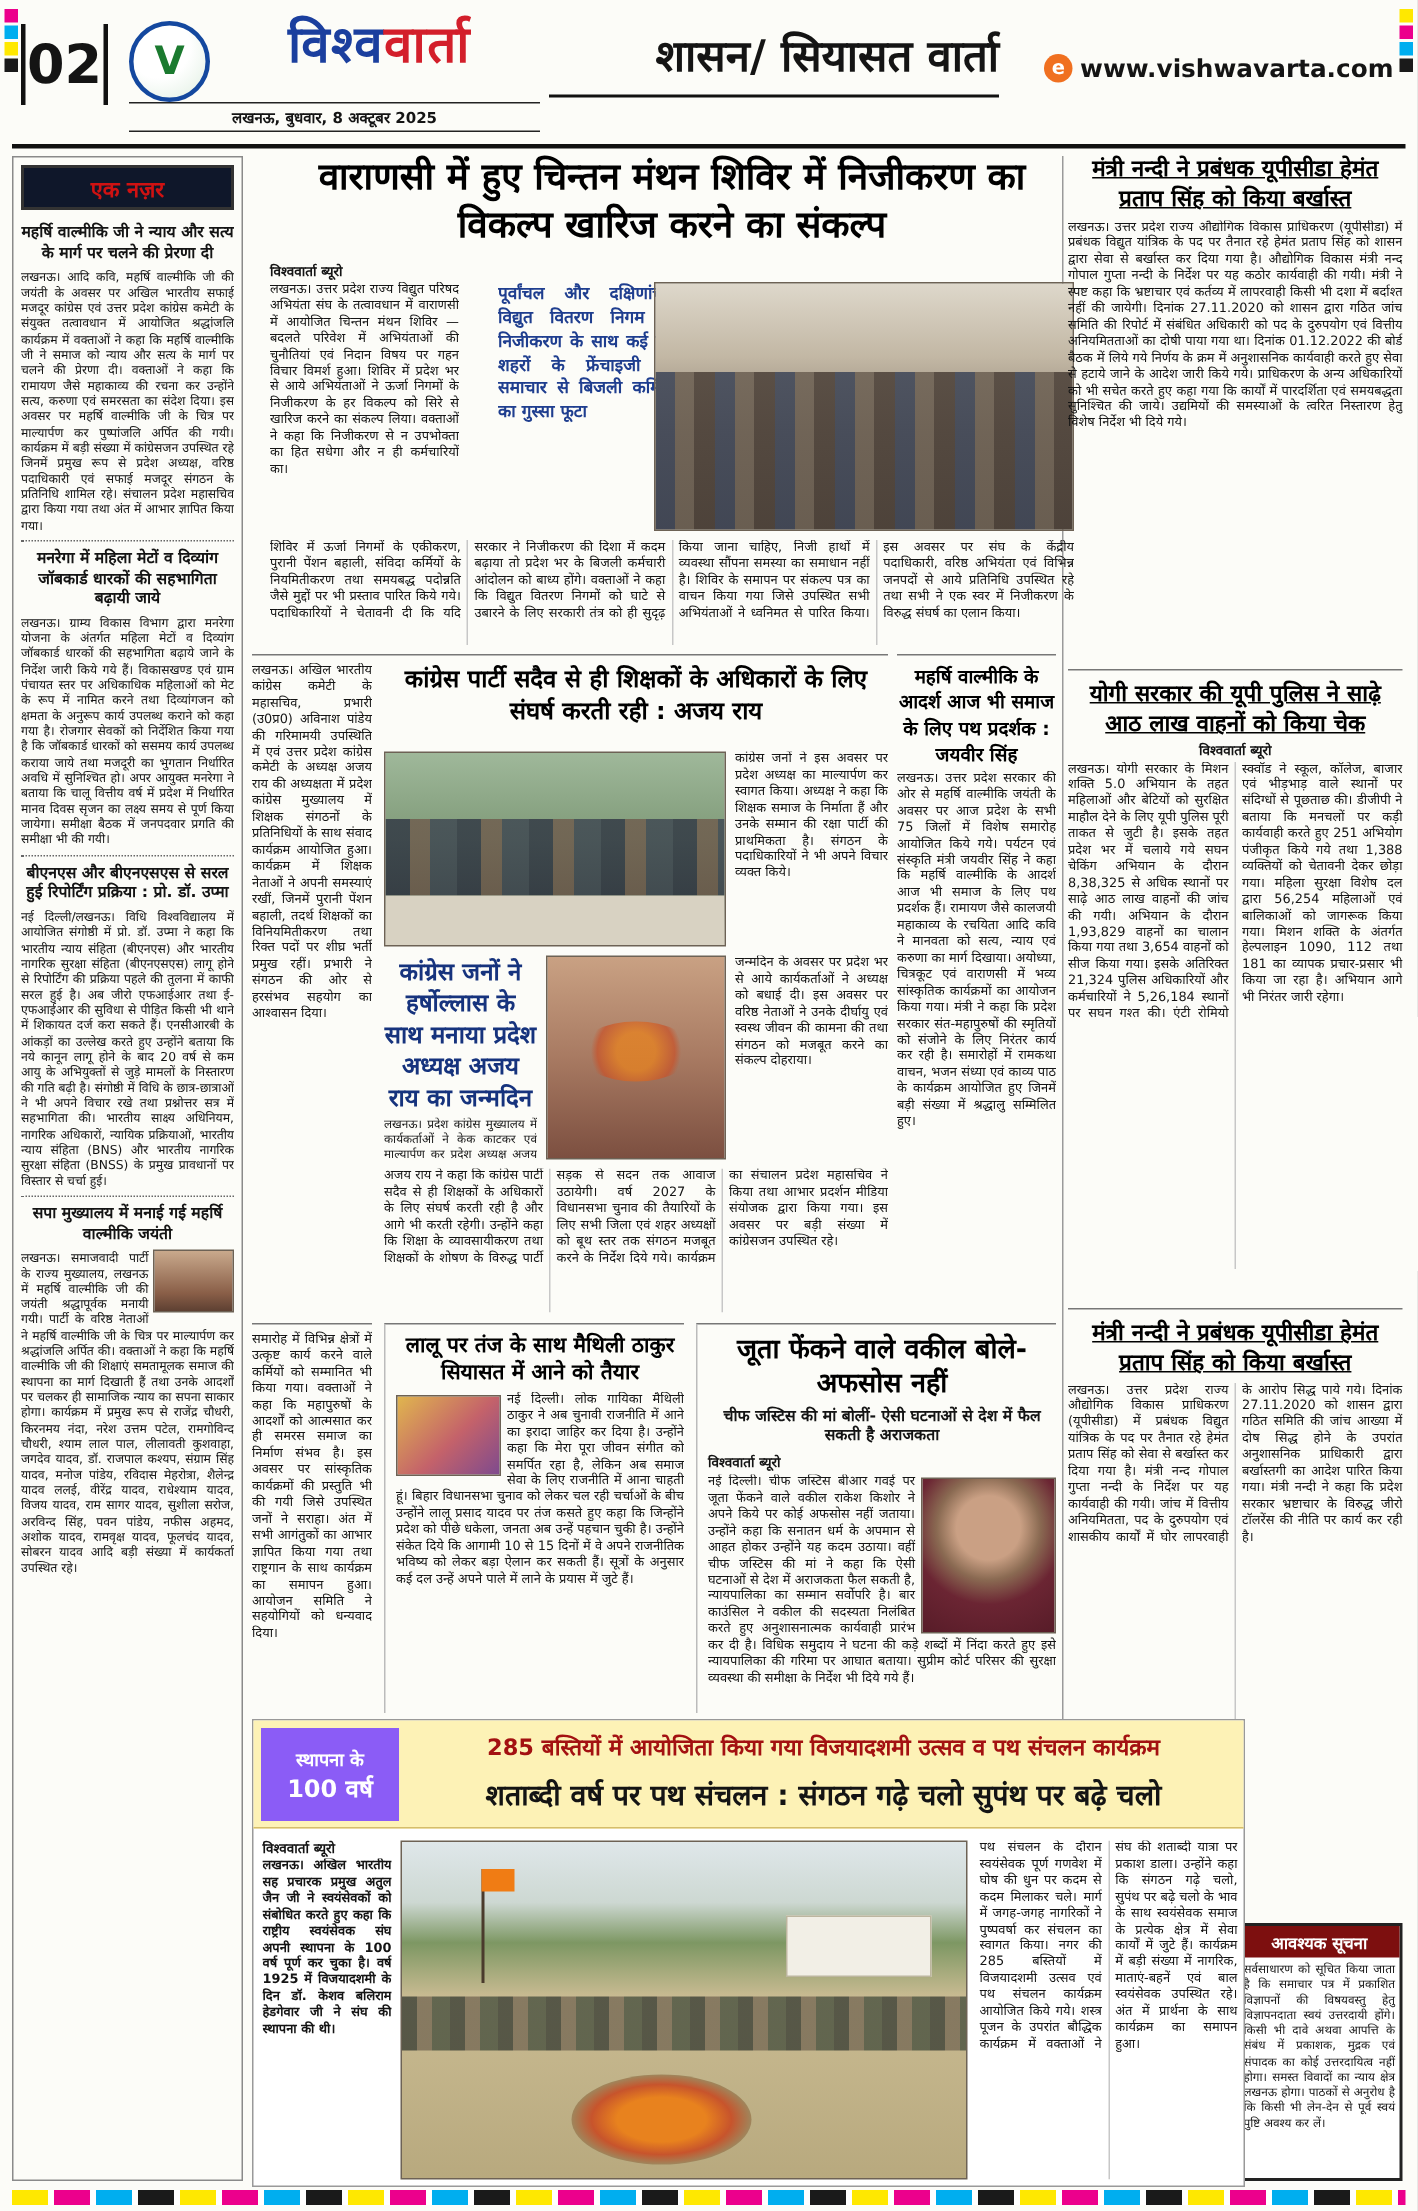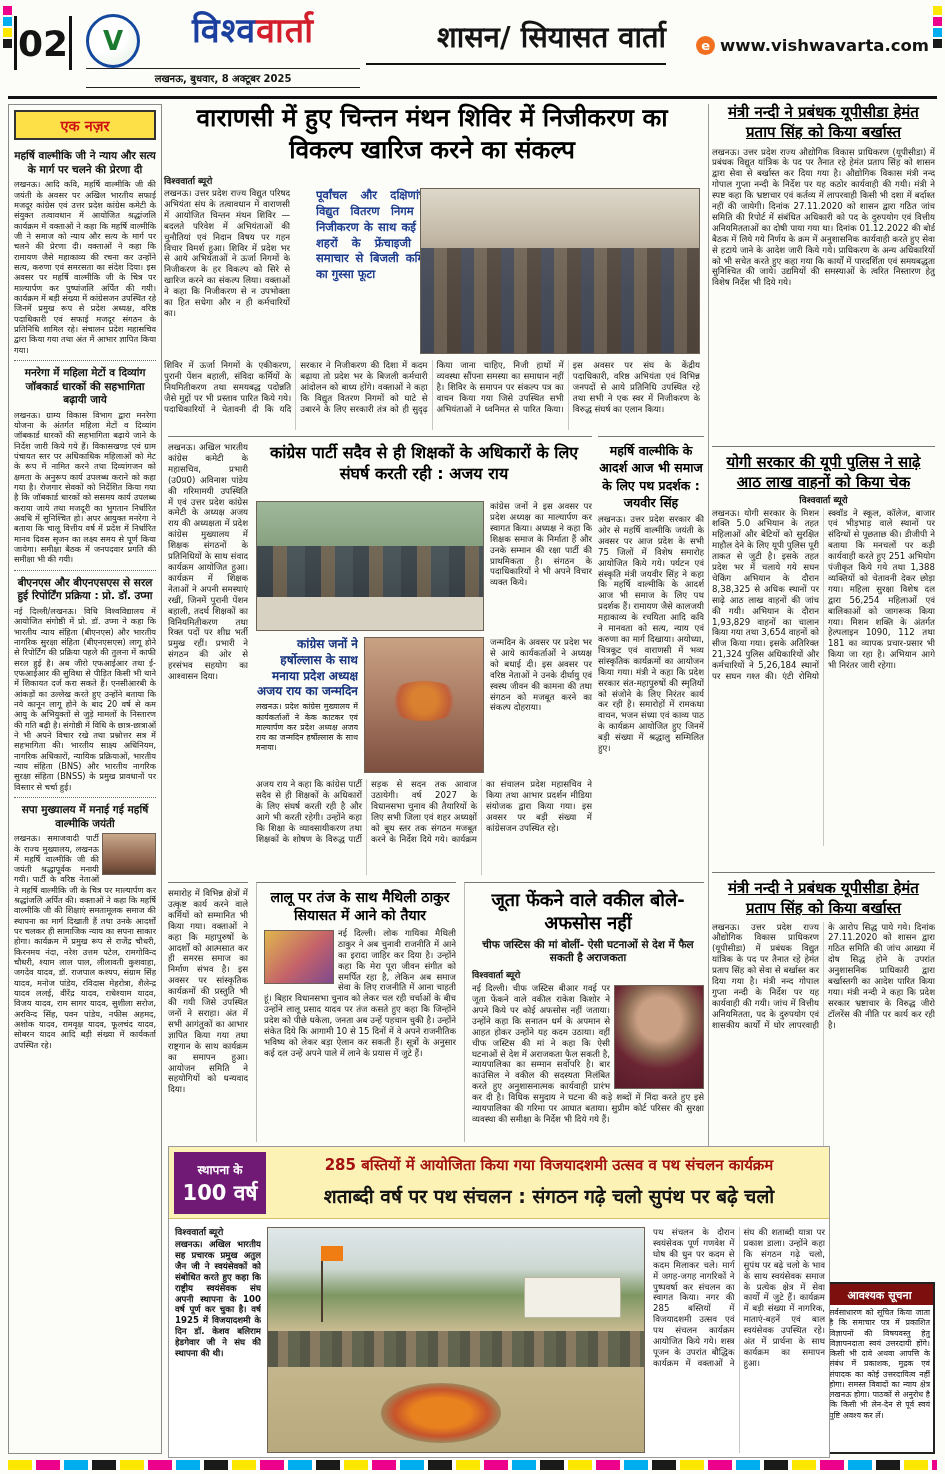--- a/index.html
+++ b/index.html
@@ -34,30 +34,30 @@
   #secttitle{position:absolute;left:352px;top:8px;width:300px;text-align:right;font-size:29px;
              font-weight:800;padding-bottom:8px;border-bottom:2px solid #111;}
   #website{position:absolute;right:2px;top:28px;display:flex;align-items:center;gap:5px;}
   #website .globe{width:19px;height:19px;border-radius:50%;background:#f07020;color:#fff;
                   display:flex;align-items:center;justify-content:center;font-size:13px;font-weight:800;}
   #website .wtxt{font-size:16.5px;font-weight:800;}
   #hdrline{left:8px;top:96px;width:929px;height:3px;background:#111;}
   
   #sb{left:8px;top:104px;width:154px;height:1350px;border:1px solid #8a8a8a;padding:5px;overflow:hidden;}
   .sb-title{border:2px solid #333;color:#cf1212;font-weight:800;font-size:14.5px;text-align:center;
-            padding:3px 0;margin-bottom:4px;background:#fde047;}
+            padding:3px 0;margin-bottom:4px;background:#0f172a;}
   .brief{padding:5px 0;border-bottom:1px dotted #666;overflow:hidden;}
   .brief:last-child{border-bottom:none;}
   .sb-h{font-size:10.5px;font-weight:700;text-align:center;margin-bottom:3px;line-height:1.3;}
   .sb-b{font-size:8.2px;line-height:1.26;text-align:justify;}
   .sb-photo{float:right;width:54px;height:42px;border:1px solid #6d6255;margin:0 0 2px 3px;
             background:linear-gradient(180deg,#c9a98c 0%,#8a5f48 70%,#5d4032 100%);}
   #vline{left:708px;top:104px;width:1px;height:1350px;background:#9a9a9a;}
   
-  #lead{left:164px;top:102px;width:536px;height:330px;}
+  #lead{left:180px;top:102px;width:536px;height:330px;}
   #lead-hl{font-size:24.5px;line-height:1.3;height:68px;}
   #lead-by{position:absolute;left:0;top:72px;}
   #lead-c1{position:absolute;left:0;top:86px;width:126px;height:166px;}
   #lead-sub{position:absolute;left:132px;top:86px;width:118px;height:166px;color:#1f3e8f;
             font-weight:700;font-size:11.5px;line-height:1.38;text-align:justify;overflow:hidden;margin-left:20px;}
   #lead-photo{left:256px;top:86px;width:280px;height:166px;
               background:linear-gradient(180deg,#ded8cb 0%,#c2b7a4 30%,#8d8172 60%,#5f564a 100%);}
   #lead-photo .crowd{position:absolute;bottom:0;width:100%;height:64%;opacity:.85;
        background:repeating-linear-gradient(90deg,#3c4456 0 13px,#6b5f52 13px 26px,#4a3f37 26px 40px);}
   #lead-b2{position:absolute;left:0;top:258px;width:536px;height:70px;}
@@ -76,21 +76,21 @@
   
   #a-cong{left:168px;top:436px;width:424px;height:442px;border-top:1px solid #777;}
   #cong-colL{position:absolute;left:0;top:5px;width:80px;height:433px;}
   #cong-hl{position:absolute;left:88px;top:5px;width:336px;font-size:16px;line-height:1.32;height:54px;}
   #cong-photo1{left:88px;top:64px;width:228px;height:130px;background:linear-gradient(180deg,#9fb89a 0%,#7f9a78 45%,#57684f 75%,#cfc3ae 100%);}
   #cong-photo1 .tbl{position:absolute;bottom:0;width:100%;height:26%;background:#d8d2c2;}
   #cong-photo1 .ppl{position:absolute;bottom:26%;width:100%;height:40%;opacity:.8;
        background:repeating-linear-gradient(90deg,#2e3442 0 16px,#6e5a4c 16px 30px,#3c4450 30px 48px);}
   #cong-tr1{position:absolute;left:322px;top:64px;width:102px;height:130px;}
   #cong-cap{position:absolute;left:88px;top:200px;width:102px;height:136px;overflow:hidden;}
-  .cap-head{font-size:12px;font-weight:700;color:#16337d;text-align:right;line-height:1.32;margin-bottom:2px;}
+  .cap-head{font-size:16px;font-weight:700;color:#16337d;text-align:center;line-height:1.32;margin-bottom:2px;}
   #cong-photo2{left:196px;top:200px;width:120px;height:136px;background:linear-gradient(180deg,#c9a183 0%,#a87a62 50%,#7c4f40 100%);}
   #cong-photo2 .garland{position:absolute;top:32%;left:18%;width:64%;height:30%;border-radius:50%;
        background:radial-gradient(circle,#e8821e 0 30%,#c7542c 60%,transparent 70%);opacity:.75;}
   #cong-tr2{position:absolute;left:322px;top:200px;width:102px;height:136px;}
   #cong-bot{position:absolute;left:88px;top:342px;width:336px;height:96px;}
   
   #a-val{left:598px;top:436px;width:106px;height:442px;border-top:1px solid #777;padding-top:5px;}
   #a-val .hl{font-size:12.5px;line-height:1.38;}
   #a-val .bt{height:330px;margin-top:3px;}
   
@@ -102,23 +102,23 @@
              background:linear-gradient(135deg,#e0b64e 0%,#c4626a 55%,#7e4a8e 100%);}
   #a-shoe{left:464px;top:882px;width:240px;height:260px;border-top:1px solid #777;border-left:1px solid #bbb;
           padding:5px 0 0 7px;}
   #a-shoe .hl{font-size:18px;line-height:1.3;}
   .shoe-sub{font-size:10.5px;font-weight:700;text-align:center;margin:3px 0;line-height:1.3;}
   .shoe-photo{float:right;width:90px;height:104px;border:1px solid #6d6255;margin:2px 0 2px 4px;
       background:radial-gradient(circle at 50% 32%,#caa084 0 26%,#8a6a52 42%,#6b2533 62%,#571c28 100%);}
   
   #banner{left:168px;top:1146px;width:662px;height:312px;border:1px solid #999;background:#fff;}
   #ban-strip{position:relative;height:72px;background:#fdf2b6;border-bottom:1px solid #d5bd6a;}
-  #ban-badge{position:absolute;left:5px;top:5px;width:92px;height:62px;background:#701a75;color:#fff;
+  #ban-badge{position:absolute;left:5px;top:5px;width:92px;height:62px;background:#8b5cf6;color:#fff;
              display:flex;flex-direction:column;align-items:center;justify-content:center;font-weight:800;}
-  #ban-badge .b1{font-size:12px;} #ban-badge .b2{font-size:21px;}
+  #ban-badge .b1{font-size:12px;} #ban-badge .b2{font-size:16px;}
   #ban-kicker{position:absolute;left:104px;top:7px;width:552px;font-size:15px;font-weight:700;
               color:#a31111;text-align:center;}
   #ban-hl{position:absolute;left:104px;top:36px;width:552px;font-size:19px;font-weight:800;text-align:center;}
   #ban-by{position:absolute;left:6px;top:78px;}
   #ban-colL{position:absolute;left:6px;top:92px;width:86px;height:214px;font-weight:bold;}
   #ban-photo{left:98px;top:80px;width:378px;height:226px;
      background:linear-gradient(180deg,#dfe7ea 0%,#cdd8d2 18%,#7d9763 30%,#c9bb92 46%,#b8a97e 100%);}
   #ban-photo .flagpole{position:absolute;left:14%;top:8%;width:2px;height:34%;background:#4a3b2c;}
   #ban-photo .flag{position:absolute;left:14%;top:8%;width:22px;height:15px;background:#f07c14;}
   #ban-photo .canopy{position:absolute;right:6%;top:22%;width:26%;height:18%;background:#f2efe6;border:1px solid #bdb69f;}

